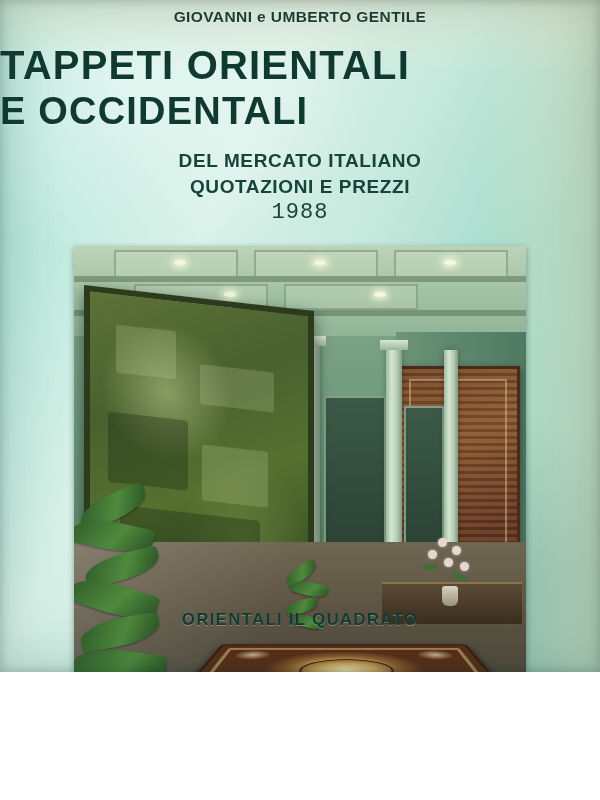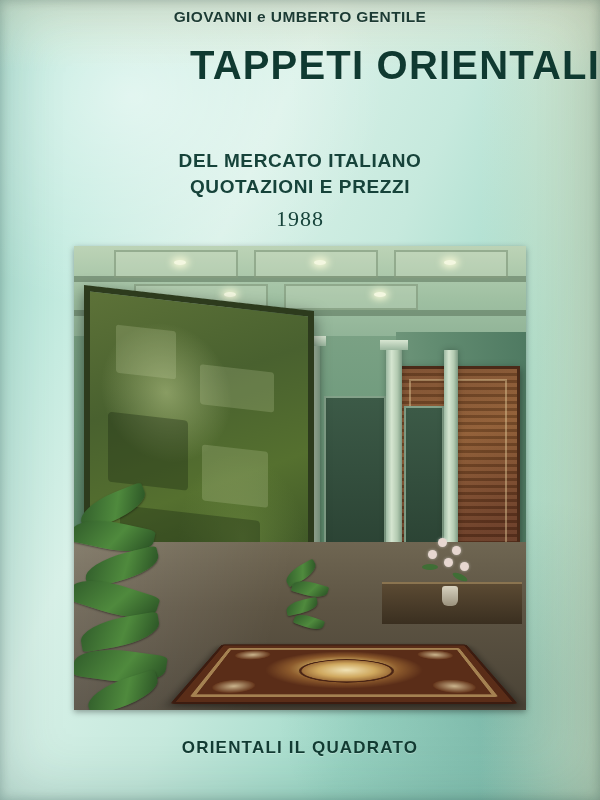--- a/index.html
+++ b/index.html
@@ -6,21 +6,21 @@
     margin: 0;
     padding: 0;
     background: #ffffff;
   }
   body {
     font-family: "Liberation Sans", sans-serif;
   }
   .page {
     position: relative;
     width: 600px;
-    height: 800px;
+    height: 672px;
     overflow: hidden;
     background: #cfe9df;
   }
   
   .cover-bg {
     position: absolute;
     inset: 0;
     background:
       radial-gradient(ellipse 70% 45% at 22% 12%, rgba(255,255,255,0.55) 0%, rgba(255,255,255,0.0) 60%),
       radial-gradient(ellipse 60% 40% at 85% 88%, rgba(0,60,50,0.18) 0%, rgba(0,0,0,0) 65%),
@@ -63,21 +63,21 @@
     font-weight: bold;
     letter-spacing: 0.4px;
     color: #1d3b34;
     text-shadow: 0 1px 0 rgba(255,255,255,0.35);
   }
 
   .title-block {
     position: absolute;
     top: 42px;
     left: 0; right: 0;
-    text-align: right;
+    text-align: left;
     color: #123c33;
   }
   .title-line {
     font-size: 40px;
     font-weight: bold;
     letter-spacing: 1.2px;
     line-height: 1.18;
     color: #103a31;
     text-shadow: 0 1px 1px rgba(255,255,255,0.3);
   }
@@ -92,25 +92,24 @@
     text-align: center;
     color: #16433a;
   }
   .subtitle-line {
     font-size: 19px;
     font-weight: bold;
     letter-spacing: 0.6px;
     line-height: 1.38;
   }
   .year {
-    margin-top: 6px;
     font-size: 22px;
     font-weight: normal;
     letter-spacing: 1px;
-    font-family: Liberation Serif, serif;
+    font-family: Liberation Mono, monospace;
   }
 
   
   .photo {
     position: absolute;
     left: 74px;
     top: 246px;
     width: 452px;
     height: 464px;
     background: #2a3b2c;
@@ -350,20 +349,21 @@
   <div class="cover-bg"></div>
   <div class="flare-top"></div>
   <div class="flare-right"></div>
 
   <div class="content">
 
     <div class="authors">GIOVANNI e UMBERTO GENTILE</div>
 
     <div class="title-block">
       <div class="title-line">TAPPETI ORIENTALI</div>
+      <div class="title-line second">E OCCIDENTALI</div>
     </div>
 
     <div class="subtitle-block">
       <div class="subtitle-line">DEL MERCATO ITALIANO</div>
       <div class="subtitle-line">QUOTAZIONI E PREZZI</div>
       <div class="year">1988</div>
     </div>
 
     <div class="photo">
       <div class="photo-inner">

